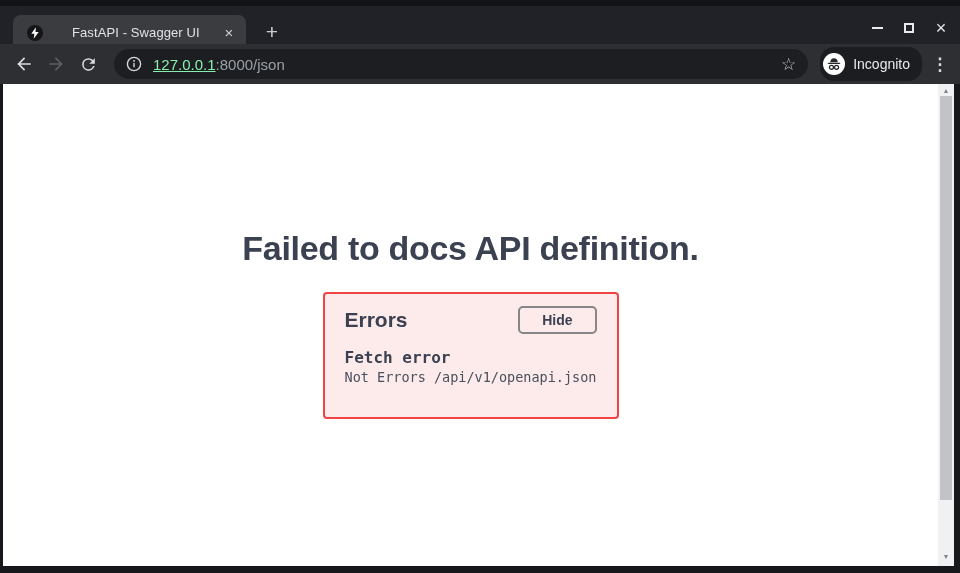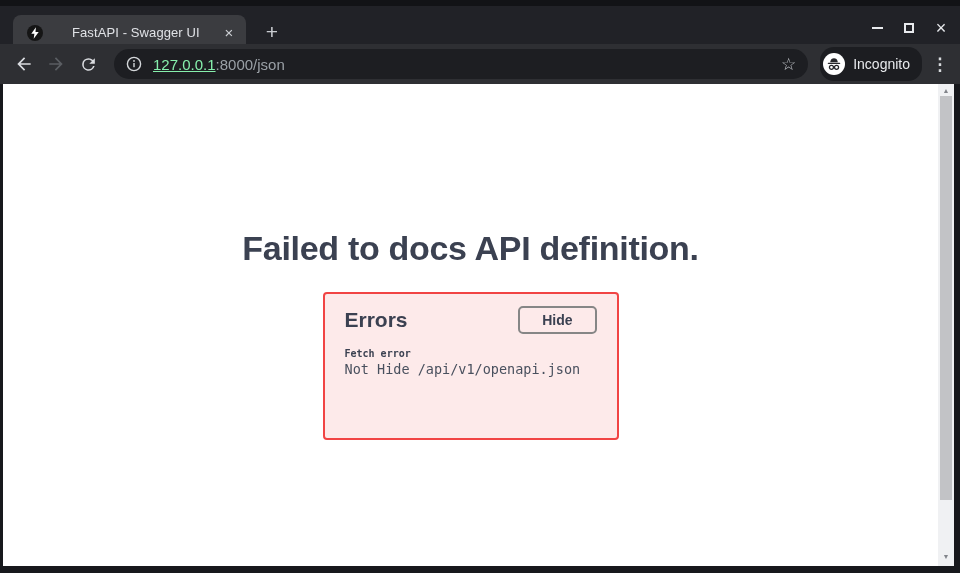--- a/index.html
+++ b/index.html
@@ -86,34 +86,34 @@
   .content{
     position:absolute; top:84px; left:3px; right:6px; bottom:7px;
     background:#ffffff; overflow:hidden;
   }
   .swagger{ margin-right:16px; }
   .page-title{
     margin-top:145px; text-align:center;
     font-size:34px; font-weight:bold; color:#3b4151; letter-spacing:-0.3px;
   }
   .errors-panel{
-    width:296px; height:148px; margin:24px auto 0;
+    width:296px; height:127px; margin:24px auto 0;
     background:#fdeaea; border:2px solid #f14444; border-radius:4px;
     padding:12px 20px;
   }
   .errors-header{ display:flex; align-items:center; justify-content:space-between; }
   .errors-title{ font-size:21px; font-weight:bold; color:#3b4151; }
   .hide-btn{
     font-family:"Liberation Sans", sans-serif;
     font-size:14px; font-weight:bold; color:#3b4151;
     background:transparent; border:2px solid #868686; border-radius:5px;
     padding:4px 22px; cursor:pointer;
   }
   .error-entry{ margin-top:14px; font-family:"DejaVu Sans Mono", monospace; }
-  .error-source{ font-size:10px; font-weight:bold; color:#3b4151; }
+  .error-source{ font-size:16px; font-weight:bold; color:#3b4151; }
   .error-message{ font-size:13.5px; color:#49505e; margin-top:2px; white-space:nowrap; }
 
   
   .scrollbar{
     position:absolute; top:0; right:0; bottom:0; width:16px;
     background:#f0f1f3; display:block;
   }
   .scroll-btn{
     position:absolute; left:0; width:16px; height:13px;
     color:#82858b; font-size:7px; text-align:center; line-height:13px;
@@ -205,21 +205,21 @@
     <div class="swagger">
       <h1 class="page-title">Failed to docs API definition.</h1>
 
       <div class="errors-panel">
         <div class="errors-header">
           <span class="errors-title">Errors</span>
           <button class="hide-btn">Hide</button>
         </div>
         <div class="error-entry">
           <div class="error-source">Fetch error</div>
-          <div class="error-message">Not Hide /api/v1/openapi.json</div>
+          <div class="error-message">Not Errors /api/v1/openapi.json</div>
         </div>
       </div>
     </div>
 
     <div class="scrollbar">
       <div class="scroll-btn up">▲</div>
       <div class="scroll-thumb"></div>
       <div class="scroll-btn down">▼</div>
     </div>
   </div>

